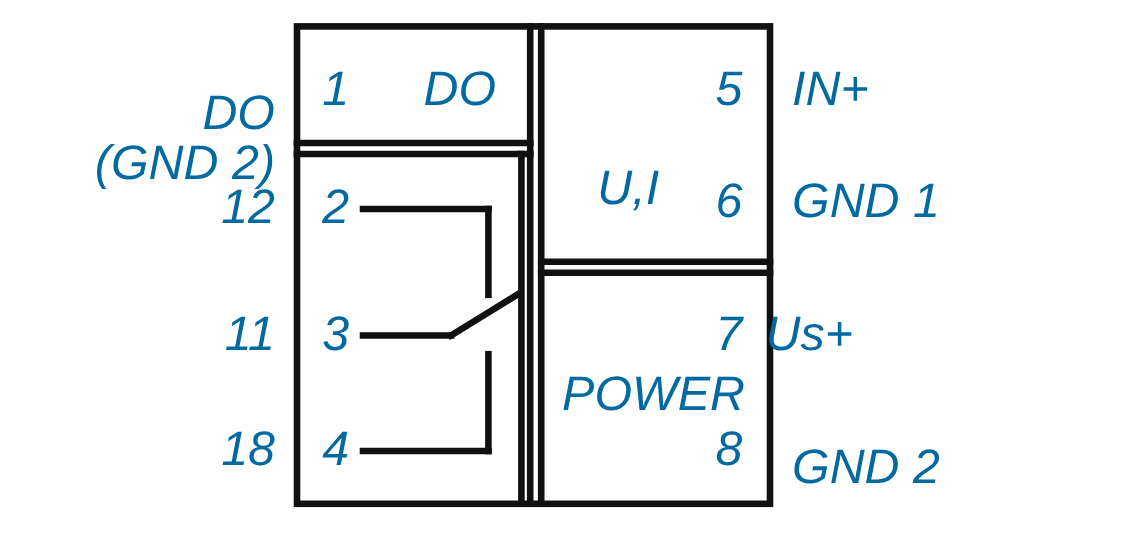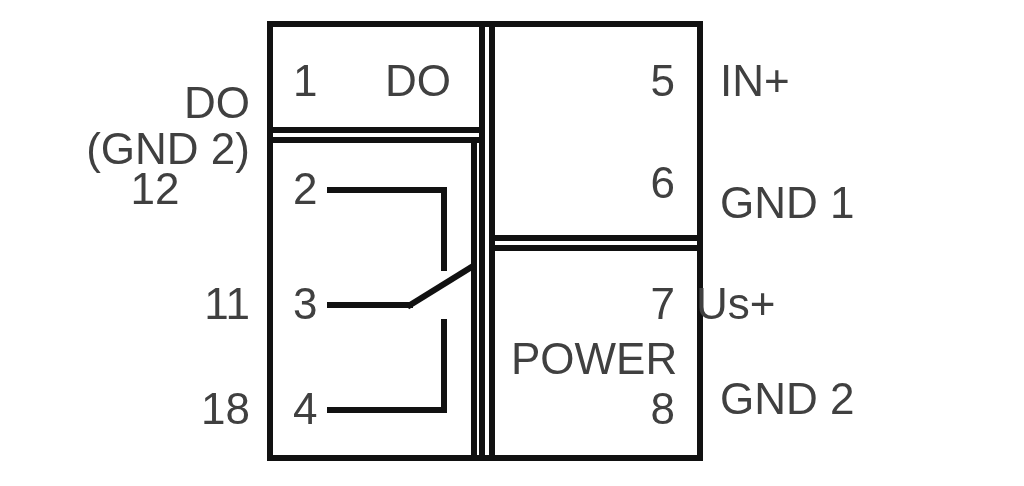--- a/index.html
+++ b/index.html
@@ -13,21 +13,22 @@
     height: 486px;
     background: #ffffff;
     font-family: "Liberation Sans", sans-serif;
     color: #000000;
     overflow: hidden;
   }
   .lbl {
     position: absolute;
     white-space: pre;
     line-height: 1.05;
-    color: #404040;
+    color: #0369a1;
+    font-style: italic;
   }
   .big {
     font-size: 44px;
     font-weight: 400;
   }
   .left-lbl {
     text-align: right;
   }
   .right-lbl {
     text-align: right;
@@ -70,36 +71,37 @@
 
       <line x1="330" y1="410" x2="444" y2="410"></line>
       <line x1="444" y1="410" x2="444" y2="322"></line>
     </g>
   </svg>
 
   <div class="lbl big left-lbl" style="left:60px; top:34px; width:190px;">
     <span style="white-space:pre">DO
 (GND 2)</span>
   </div>
-  <div class="lbl big left-lbl" style="left:60px; top:166px; width:190px;text-align:center;">12</div>
+  <div class="lbl big left-lbl" style="left:60px; top:166px; width:190px;">12</div>
   <div class="lbl big left-lbl" style="left:60px; top:281px; width:190px;">11</div>
   <div class="lbl big left-lbl" style="left:60px; top:386px; width:190px;">18</div>
 
   <div class="lbl big" style="left:293px; top:58px;">1</div>
   <div class="lbl big" style="left:293px; top:166px;">2</div>
   <div class="lbl big" style="left:293px; top:281px;">3</div>
   <div class="lbl big" style="left:293px; top:386px;">4</div>
 
   <div class="lbl big" style="left:385px; top:58px;">DO</div>
 
+  <div class="lbl big" style="left:543px; top:148px;">U,I</div>
   <div class="lbl big" style="left:511px; top:336px;">POWER</div>
 
   <div class="lbl big" style="left:600px; top:58px; width:75px; text-align:right;">5</div>
   <div class="lbl big" style="left:600px; top:160px; width:75px; text-align:right;">6</div>
   <div class="lbl big" style="left:600px; top:281px; width:75px; text-align:right;">7</div>
   <div class="lbl big" style="left:600px; top:386px; width:75px; text-align:right;">8</div>
 
   <div class="lbl big right-lbl" style="left:720px; top:58px;">IN+</div>
-  <div class="lbl big right-lbl" style="left:720px; top:160px;margin-top:20px;">GND 1</div>
+  <div class="lbl big right-lbl" style="left:720px; top:160px;">GND 1</div>
   <div class="lbl big right-lbl" style="left:696px; top:281px;">Us+</div>
-  <div class="lbl big right-lbl" style="left:720px; top:376px;">GND 2</div>
+  <div class="lbl big right-lbl" style="left:720px; top:402px;">GND 2</div>
 
 </div>
 
 </body></html>

